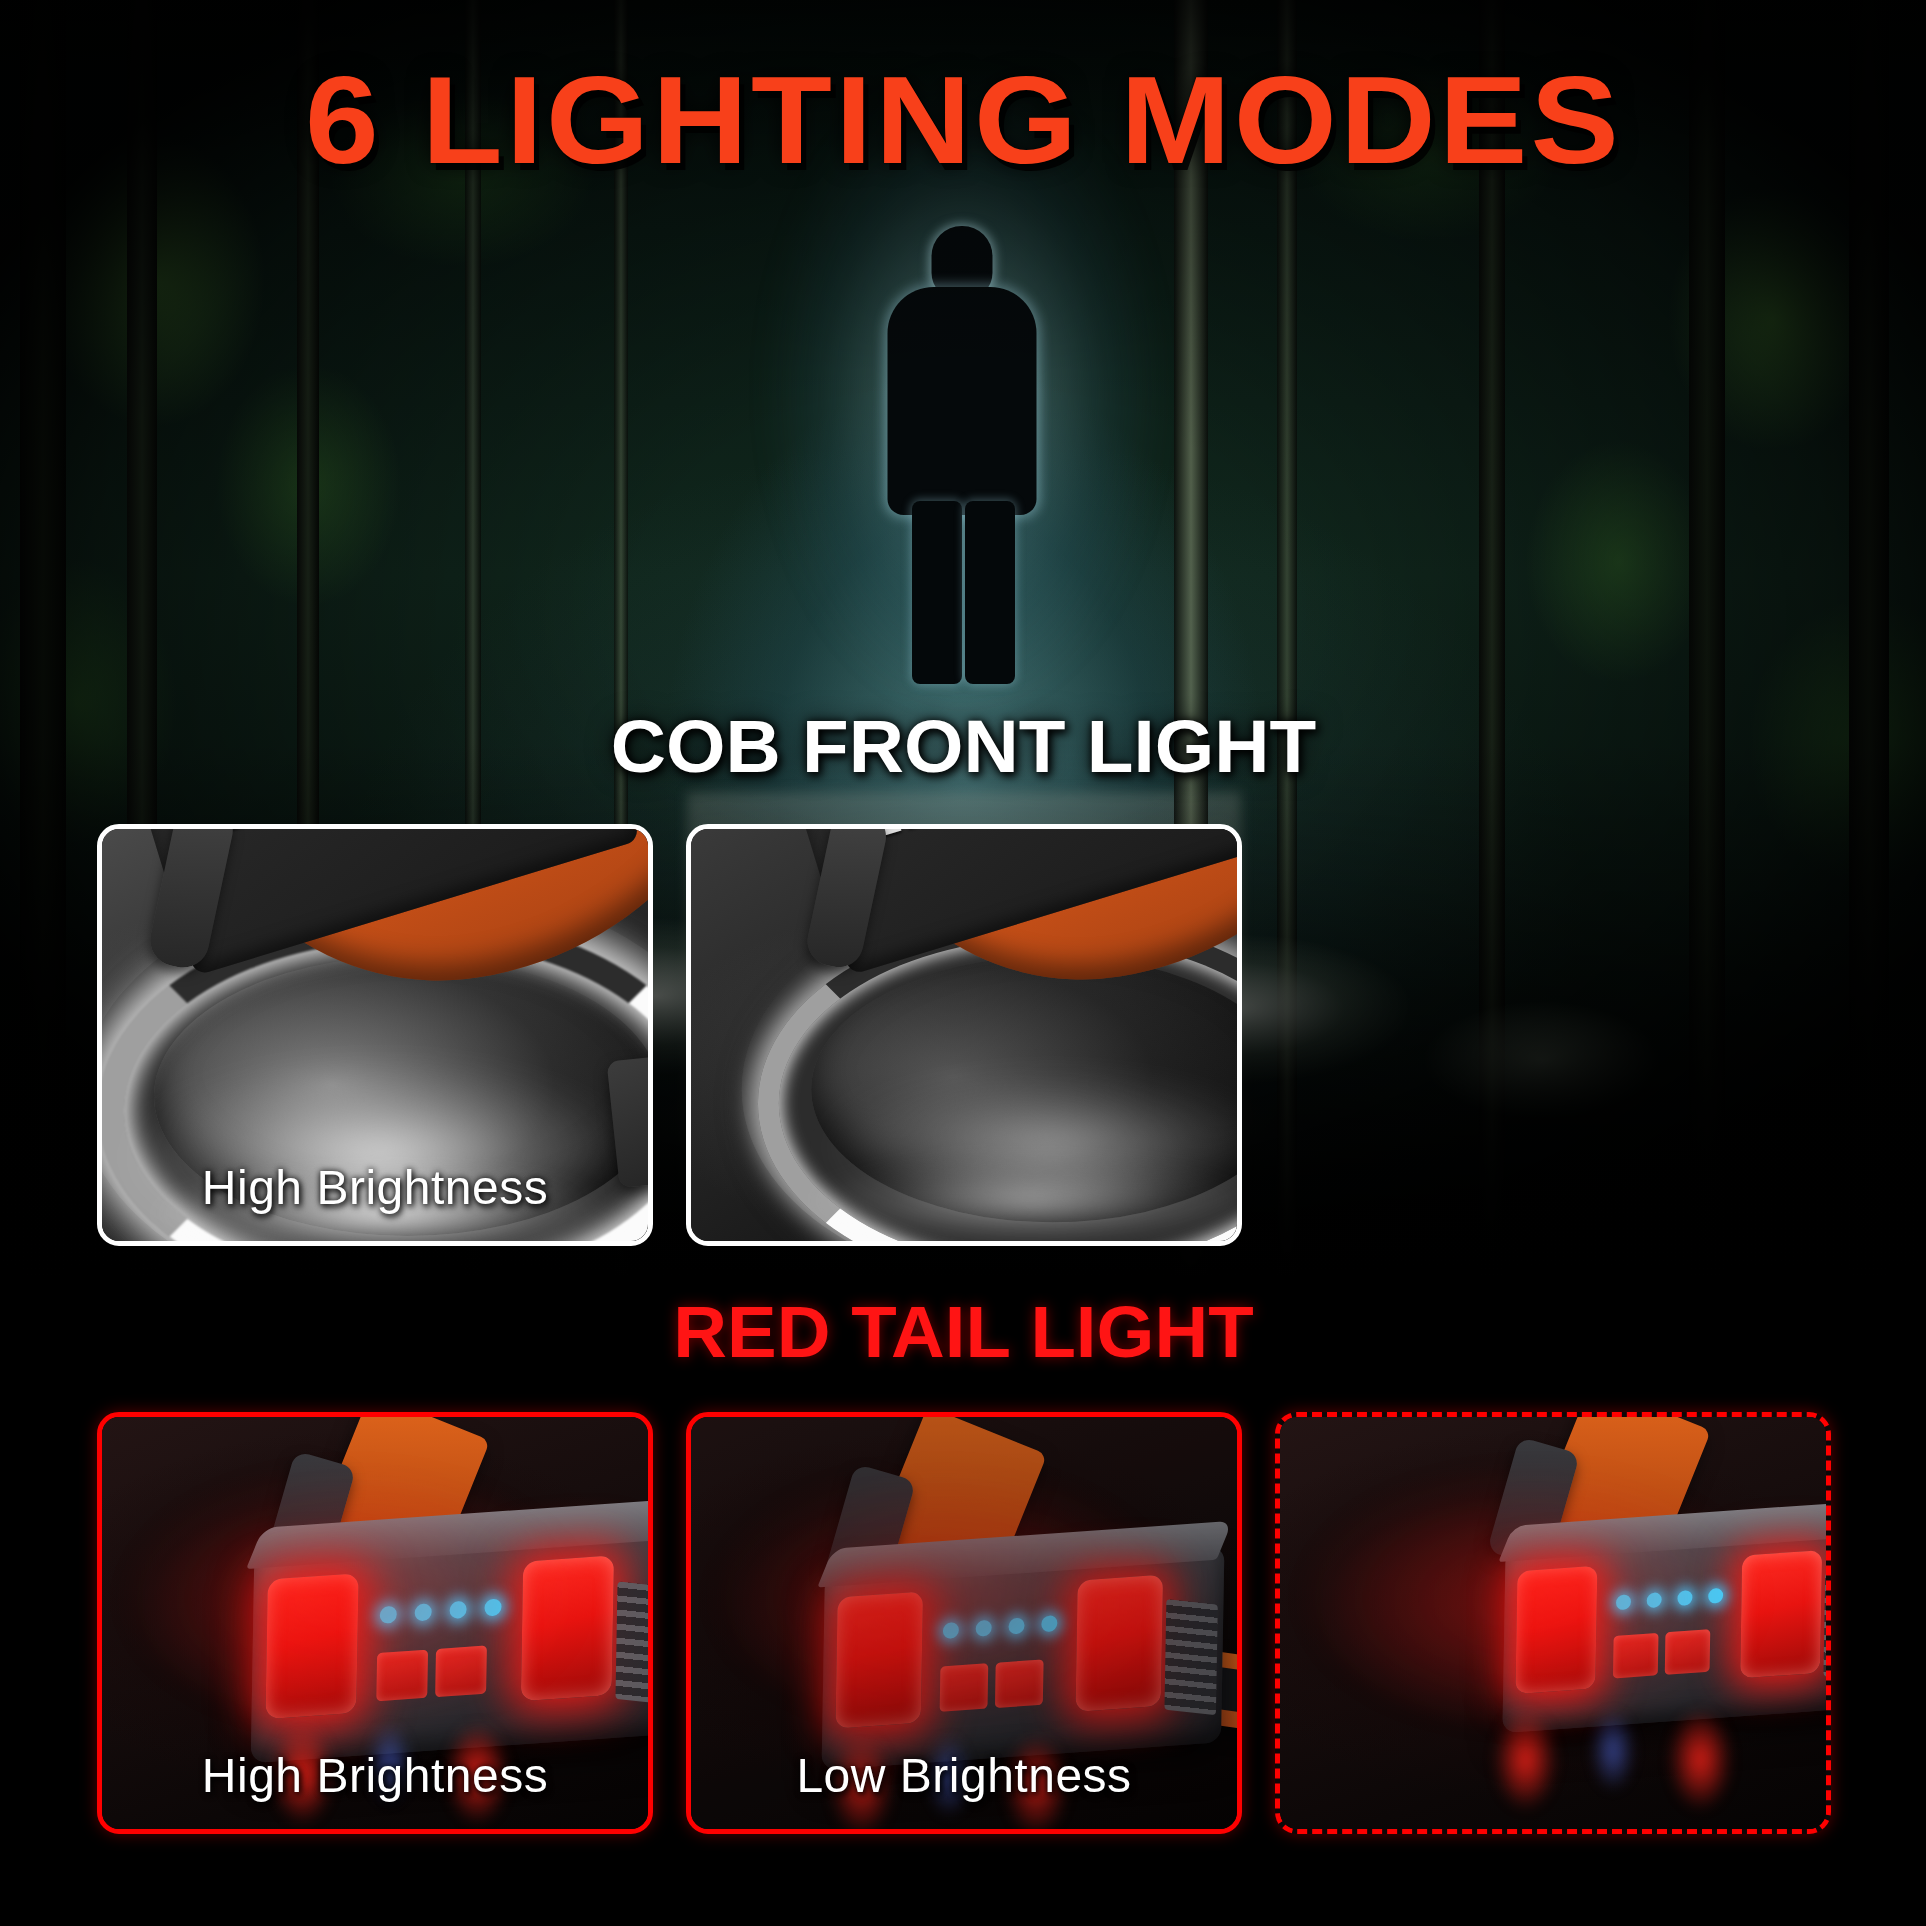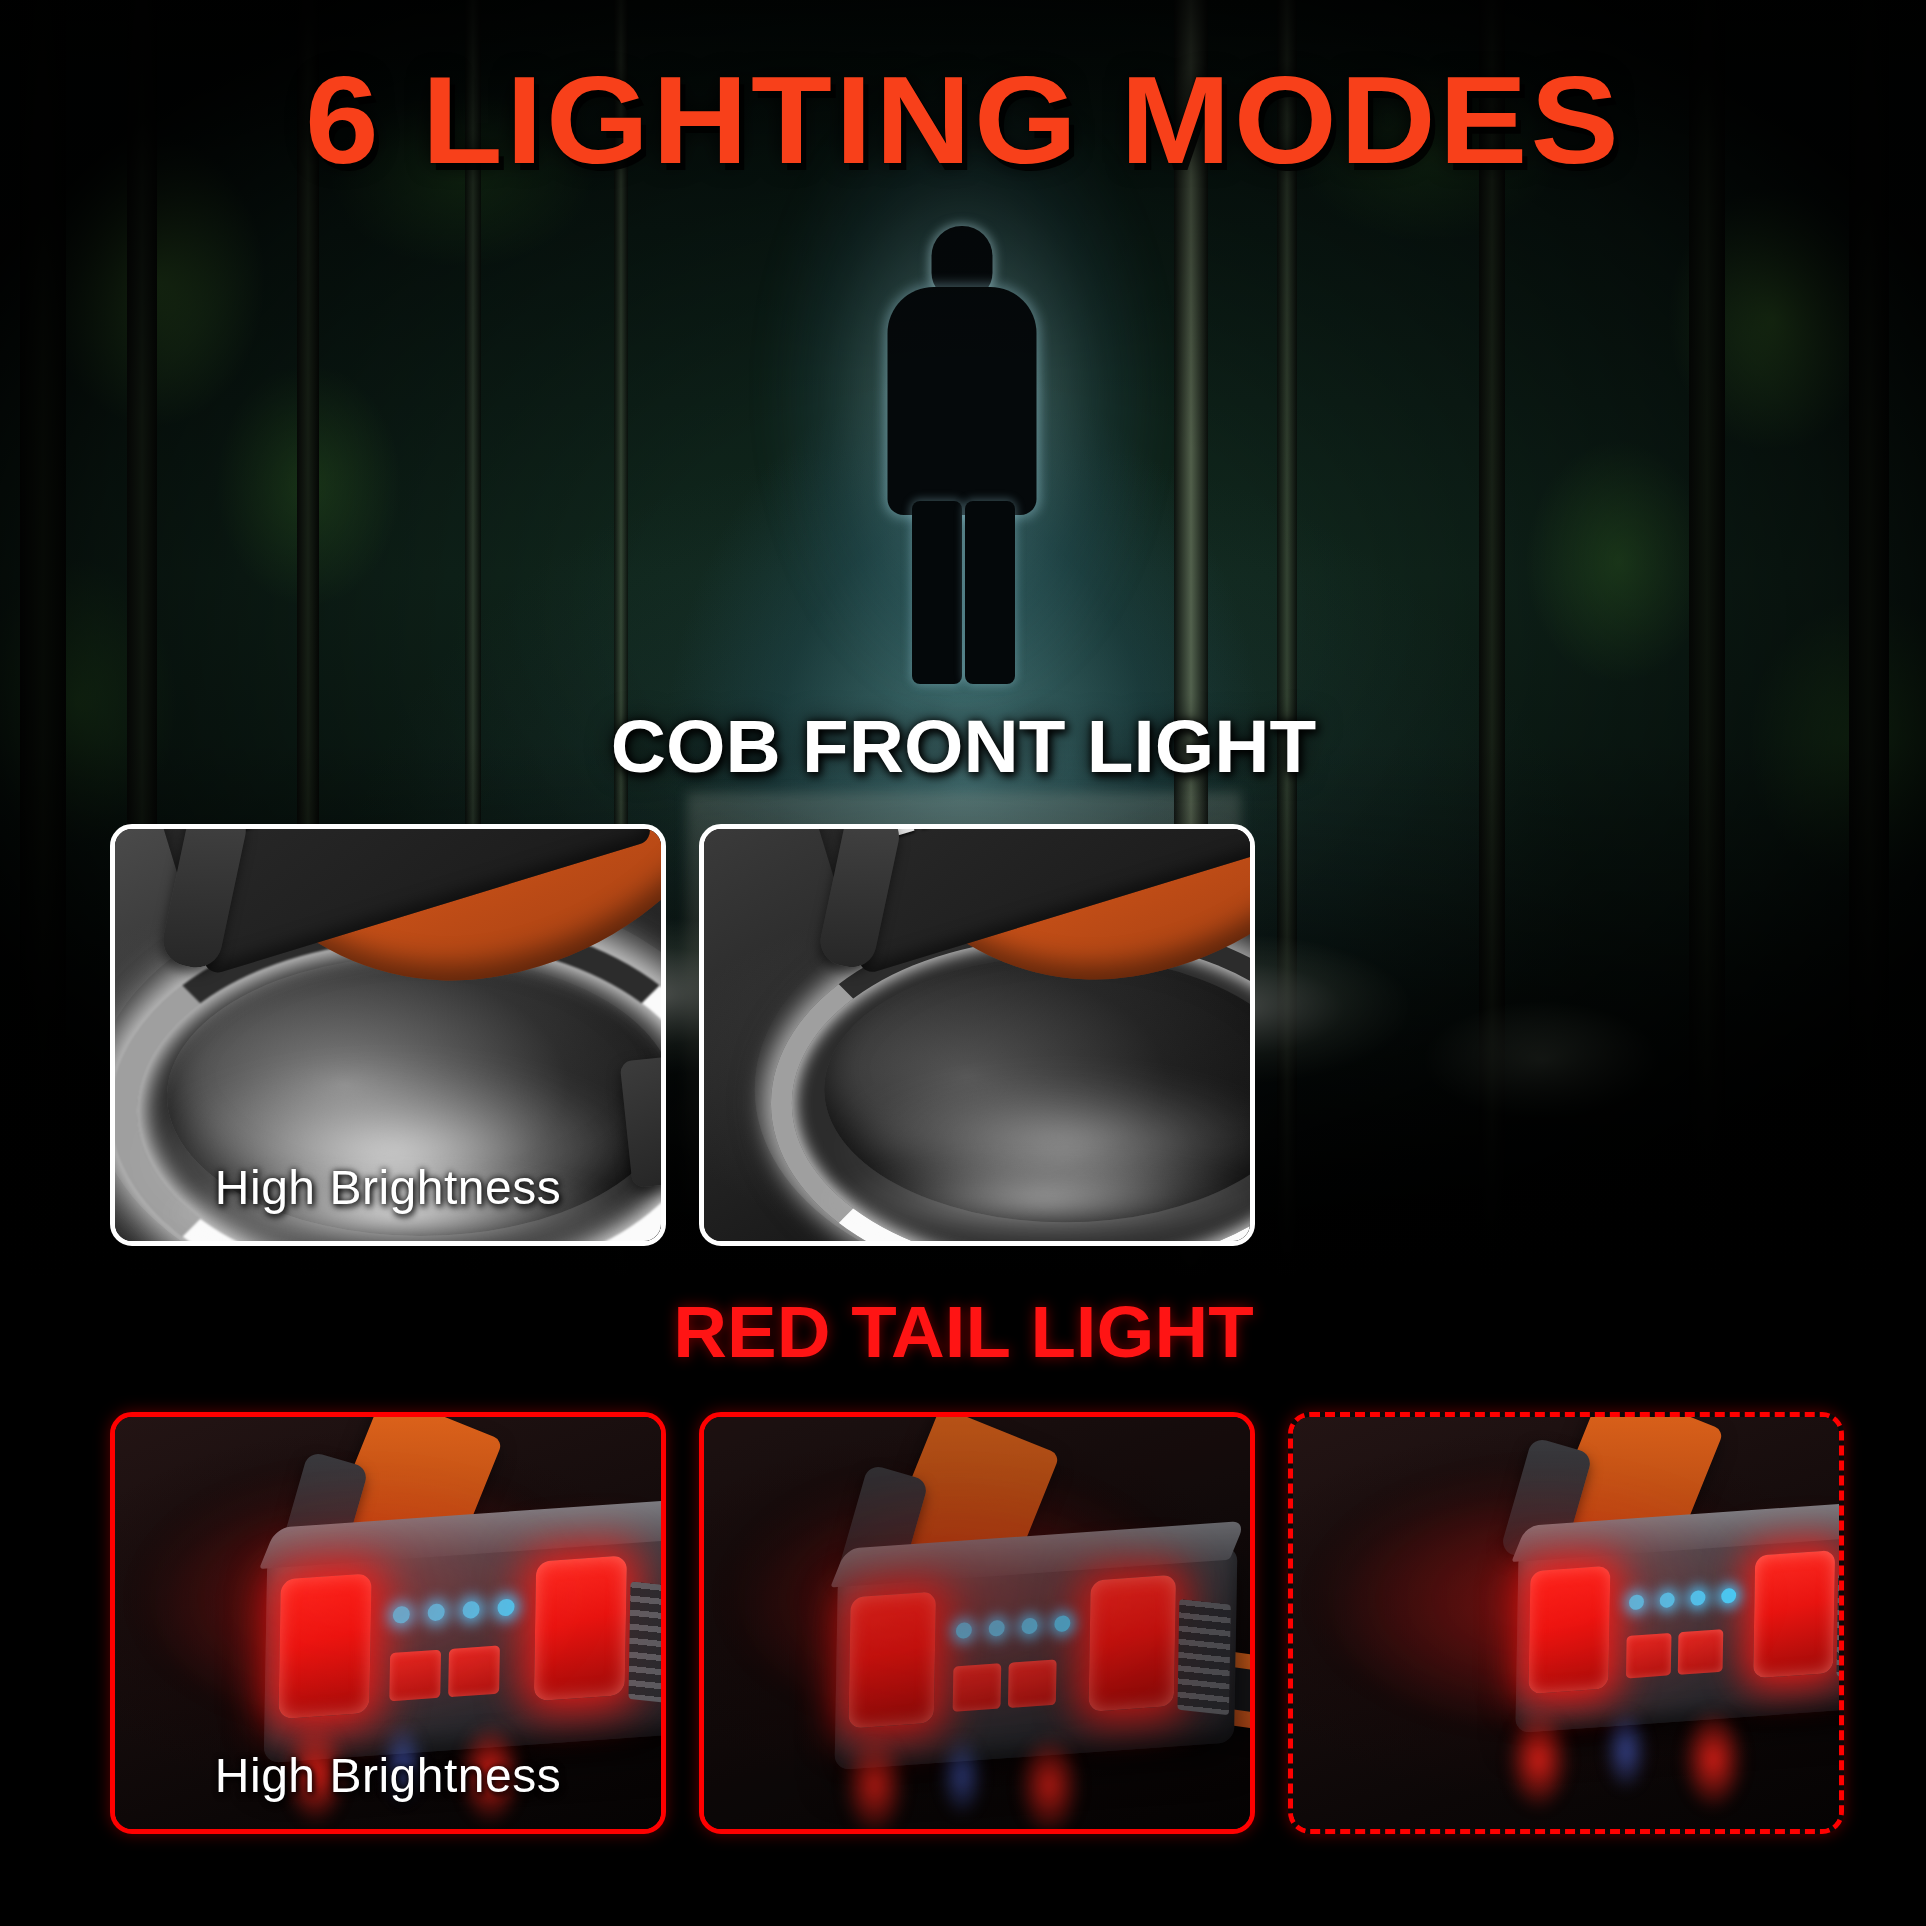--- a/index.html
+++ b/index.html
@@ -69,21 +69,21 @@
       transform:scaleX(1.02);
       text-shadow:0 0 10px rgba(0,0,0,.95), 3px 4px 8px rgba(0,0,0,.95), 0 0 26px rgba(0,0,0,.8);
       line-height:1;white-space:nowrap;}
   .title-red{position:absolute;left:0;top:1295px;width:1927px;text-align:center;
       font-size:73px;font-weight:bold;color:#FF1414;letter-spacing:0px;
       transform:scaleX(1.02);
       text-shadow:0 0 14px rgba(255,0,0,.45);
       line-height:1;white-space:nowrap;}
 
   
-  .row{position:absolute;left:97px;width:1735px;display:flex;gap:33px;margin-left:13px;}
+  .row{position:absolute;left:97px;width:1735px;display:flex;gap:33px;}
   .row-cob{top:824px;height:422px;}
   .row-red{top:1412px;height:422px;}
 
   .card{position:relative;width:556px;height:422px;border-radius:22px;overflow:hidden;box-sizing:border-box;}
   .card-cob{border:5px solid #ffffff;background:#1b1b1b;}
   .card-cob.dashed{border-style:dashed;}
   .card-red{border:5px solid #FF0000;background:#0b0707;box-shadow:0 0 16px rgba(255,0,0,.35);}
   .card-red.dashed{border-style:dashed;}
 
   .card-label{position:absolute;left:0;bottom:26px;width:100%;text-align:center;
@@ -328,20 +328,21 @@
           </div>
           <div class="btns">
             <span class="btn-sq"></span>
             <span class="btn-sq"></span>
           </div>
           <div class="fins"></div>
         </div>
         <div class="red-refl rr-2"></div>
         <div class="red-ambient"></div>
       </div>
+      <div class="card-label">Low Brightness</div>
     </div>
 
     <div class="card card-red dashed">
       <div class="red-scene">
         <div class="top-strap ts-3"></div>
         <div class="buckle bk-3"></div>
         <div class="strap-orange sp-3"></div>
         <div class="strap-black spb-3"></div>
         <div class="strap-text spt-3">HEAD</div>
         <div class="rl-unit ru-3">

